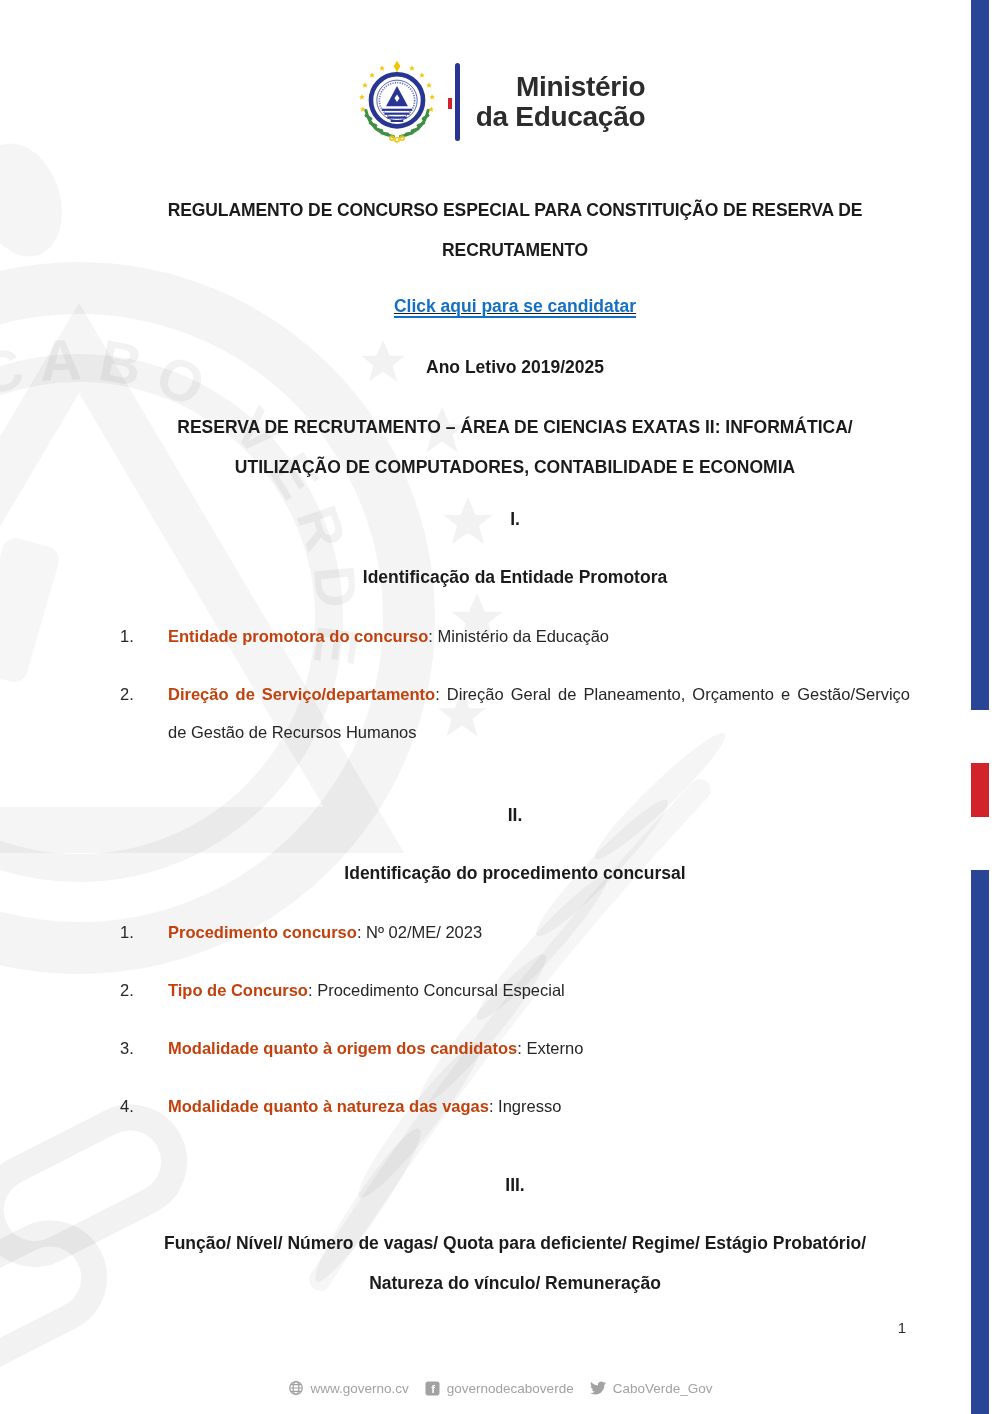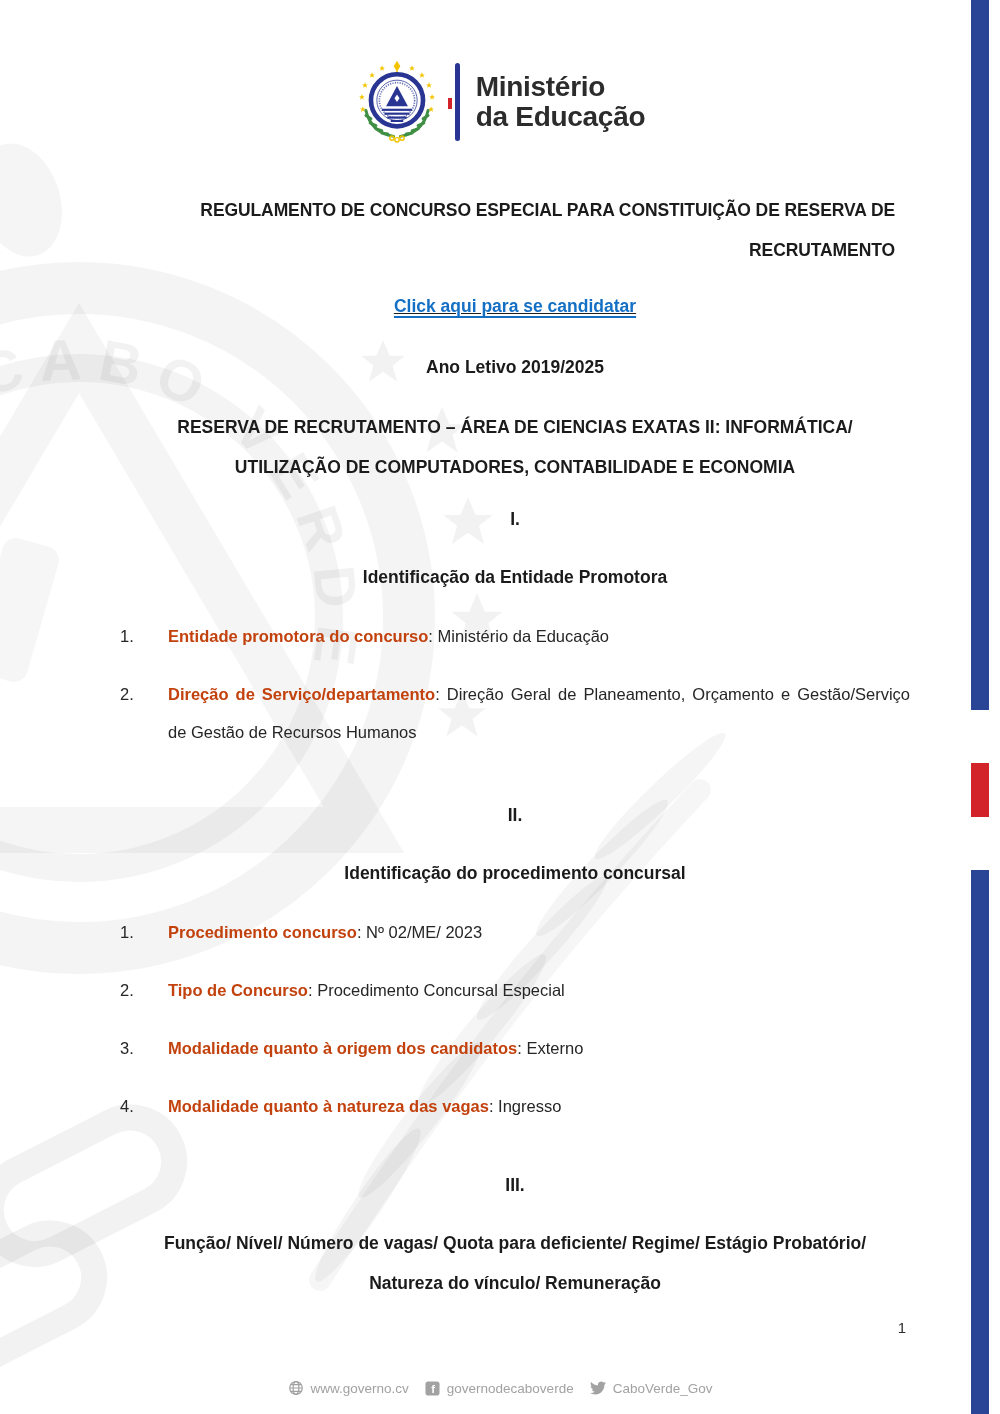--- a/index.html
+++ b/index.html
@@ -12,26 +12,26 @@
   
   .bar{position:absolute;left:971px;width:18px;z-index:2;}
   .bar.blue-top{top:0;height:710px;background:#2a4596;}
   .bar.red-mid{top:763px;height:54px;background:#d2232a;}
   .bar.blue-bottom{top:870px;height:544px;background:#2a4596;}
   
   .logo-row{position:relative;z-index:1;margin-top:60px;height:84px;
     display:flex;justify-content:center;align-items:center;gap:16px;}
   .logo-divider{position:relative;width:5px;height:78px;background:#283593;border-radius:2.5px;}
   .logo-divider .red-tick{position:absolute;left:-7px;top:35px;width:4px;height:11px;background:#d2232a;}
-  .logo-text{line-height:1.08;font-weight:700;color:#2c2c2c;font-size:28px;letter-spacing:-0.3px;}
+  .logo-text{line-height:1.08;font-weight:700;color:#2c2c2c;font-size:28px;letter-spacing:-0.3px;text-align:right;}
   
   .content{position:relative;z-index:1;margin:0 90px 0 120px;}
   .centered{text-align:center;}
   .doc-title{margin:46px auto 0;max-width:760px;font-size:17.5px;font-weight:700;
-    color:#1b1b1b;line-height:40px;letter-spacing:-0.1px;text-align:right;}
+    color:#1b1b1b;line-height:40px;letter-spacing:-0.1px;}
   .link-row{margin-top:16px;line-height:40px;text-decoration:underline;}
   .apply-link{color:#1470c5;font-weight:700;text-decoration:underline;
     text-decoration-thickness:2px;text-underline-offset:4px;font-size:17.5px;cursor:pointer;}
   .school-year{margin-top:20px;font-size:17.5px;font-weight:700;line-height:40px;color:#1b1b1b;}
   .area-title{margin:20px auto 0;max-width:740px;font-size:17.5px;font-weight:700;
     color:#1b1b1b;line-height:40px;}
   .sec-numeral{font-size:17.5px;font-weight:700;color:#1b1b1b;line-height:40px;}
   .sec-heading{font-size:17.5px;font-weight:700;color:#1b1b1b;line-height:40px;margin:18px auto 0;max-width:760px;}
   .mt12{margin-top:12px;} .mt40{margin-top:40px;} .mt44{margin-top:44px;}
   .items{margin-top:2px;}

